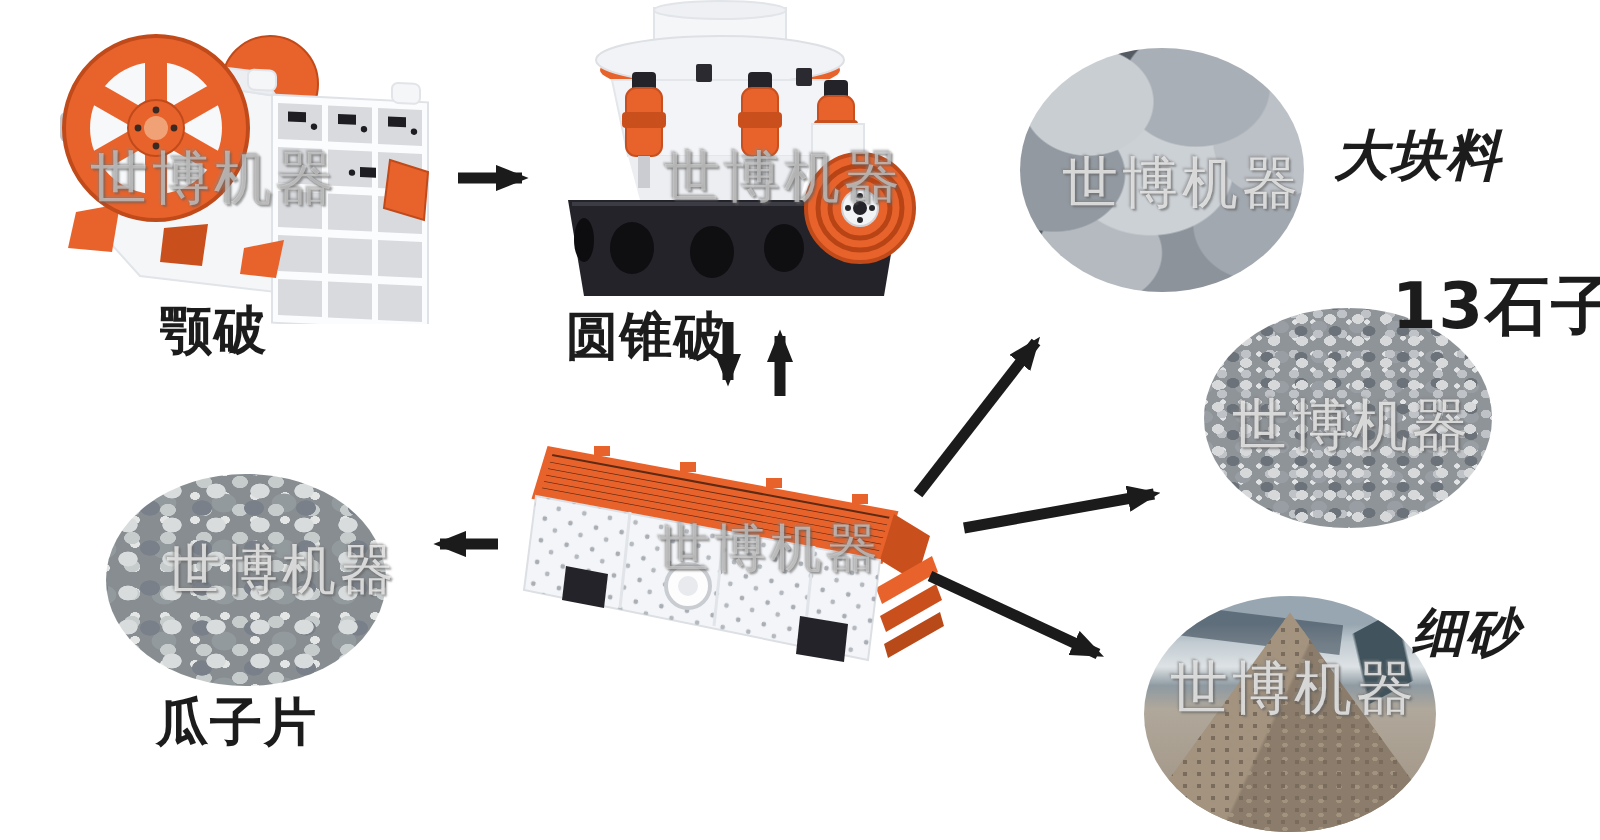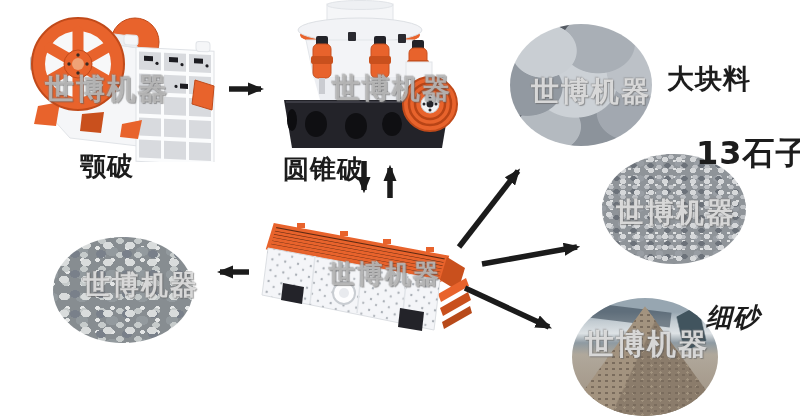--- a/index.html
+++ b/index.html
@@ -17,21 +17,21 @@
     font-family:"DejaVu Sans","Liberation Sans",sans-serif;
   }
   .abs{position:absolute;}
   
   .label{
     position:absolute;color:var(--label-text);font-weight:600;
     white-space:nowrap;line-height:1.05;letter-spacing:1px;
   }
   
   .wm{
-    position:absolute;font-weight:bold;white-space:nowrap;
+    position:absolute;font-weight:normal;white-space:nowrap;
     color:rgba(255,255,255,0.72);letter-spacing:2px;
     text-shadow:0 0 1px rgba(110,110,110,0.85),1px 1px 1px rgba(95,95,95,0.55),-1px -1px 1px rgba(140,140,140,0.4);
     pointer-events:none;
   }
   .wm.faint{color:rgba(255,255,255,0.45);}
   
   .co{fill:var(--machine-orange);}
   .cod{fill:var(--machine-orange-dark);}
   .cd{fill:var(--machine-dark);}
   .white-part{fill:#f5f6f8;stroke:#e1e4e8;stroke-width:1;}
@@ -293,21 +293,22 @@
     <line class="arrow-line" x1="364" y1="161" x2="364" y2="190" marker-end="url(#ah)"></line>
     <line class="arrow-line" x1="390" y1="198" x2="390" y2="168" marker-end="url(#ah)"></line>
     <line class="arrow-line" x1="249" y1="272" x2="220" y2="272" marker-end="url(#ah)"></line>
     <line class="arrow-line" x1="459" y1="247" x2="518" y2="171" marker-end="url(#ah)"></line>
     <line class="arrow-line" x1="482" y1="264" x2="577" y2="247" marker-end="url(#ah)"></line>
     <line class="arrow-line" x1="465" y1="288" x2="549" y2="327" marker-end="url(#ah)"></line>
   </svg>
 
   <div class="label" style="left:283px;top:156px;font-size:26px;">圆锥破</div>
   <div class="label" style="left:80px;top:153px;font-size:26px;">颚破</div>
-  <div class="label" style="left:667px;top:65px;font-size:27px;">大块料</div>
+  <div class="label" style="left:78px;top:349px;font-size:26px;">瓜子片</div>
+  <div class="label" style="left:667px;top:65px;font-size:27px;font-style:italic;">大块料</div>
   <div class="label" style="left:696px;top:137px;font-size:32px;">13石子</div>
   <div class="label" style="left:706px;top:304px;font-size:26px;font-style:italic;">细砂</div>
 
   <div class="wm faint" style="left:45px;top:70px;font-size:29px;">世博机器</div>
   <div class="wm faint" style="left:332px;top:70px;font-size:28px;">世博机器</div>
   <div class="wm" style="left:531px;top:73px;font-size:28px;">世博机器</div>
   <div class="wm" style="left:616px;top:194px;font-size:28px;">世博机器</div>
   <div class="wm faint" style="left:329px;top:257px;font-size:26px;">世博机器</div>
   <div class="wm" style="left:83px;top:267px;font-size:27px;">世博机器</div>
   <div class="wm" style="left:585px;top:325px;font-size:29px;">世博机器</div>

